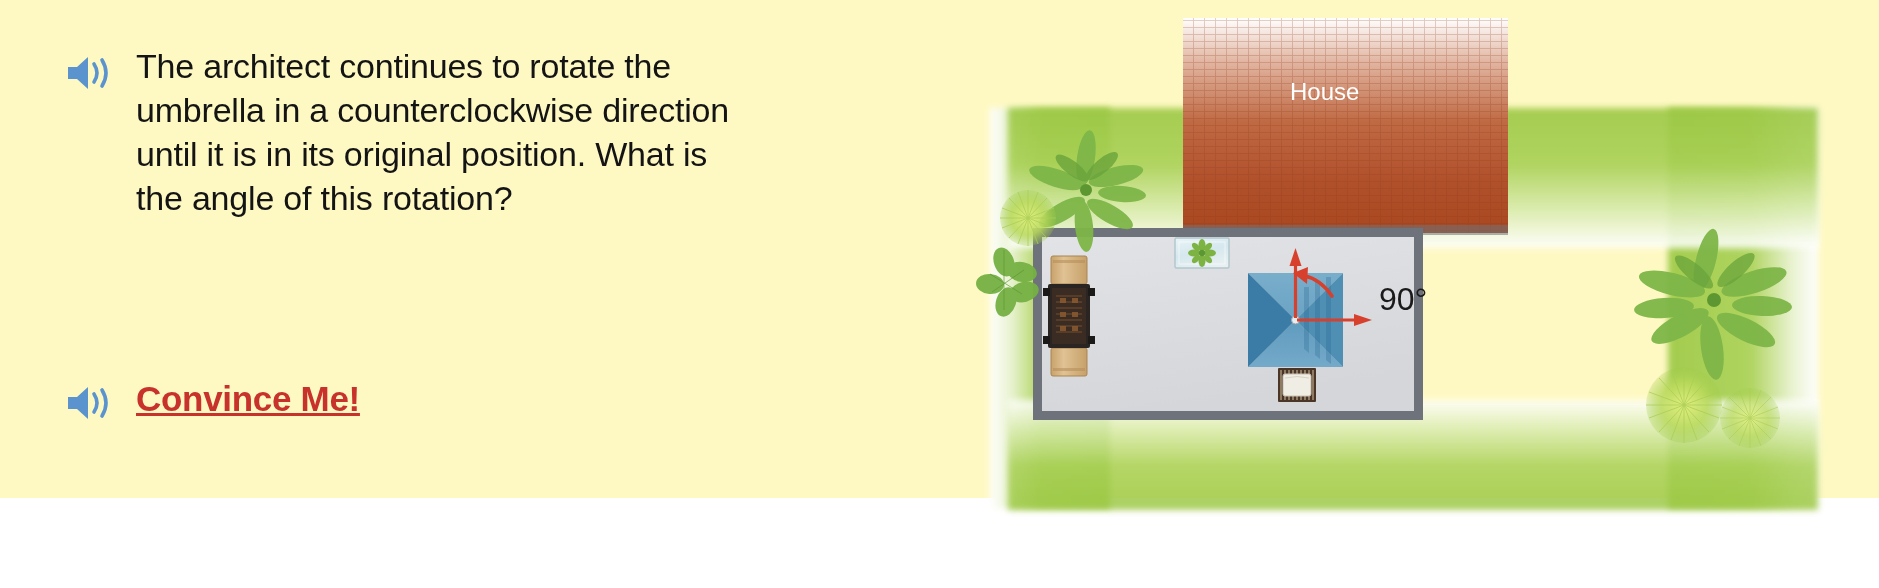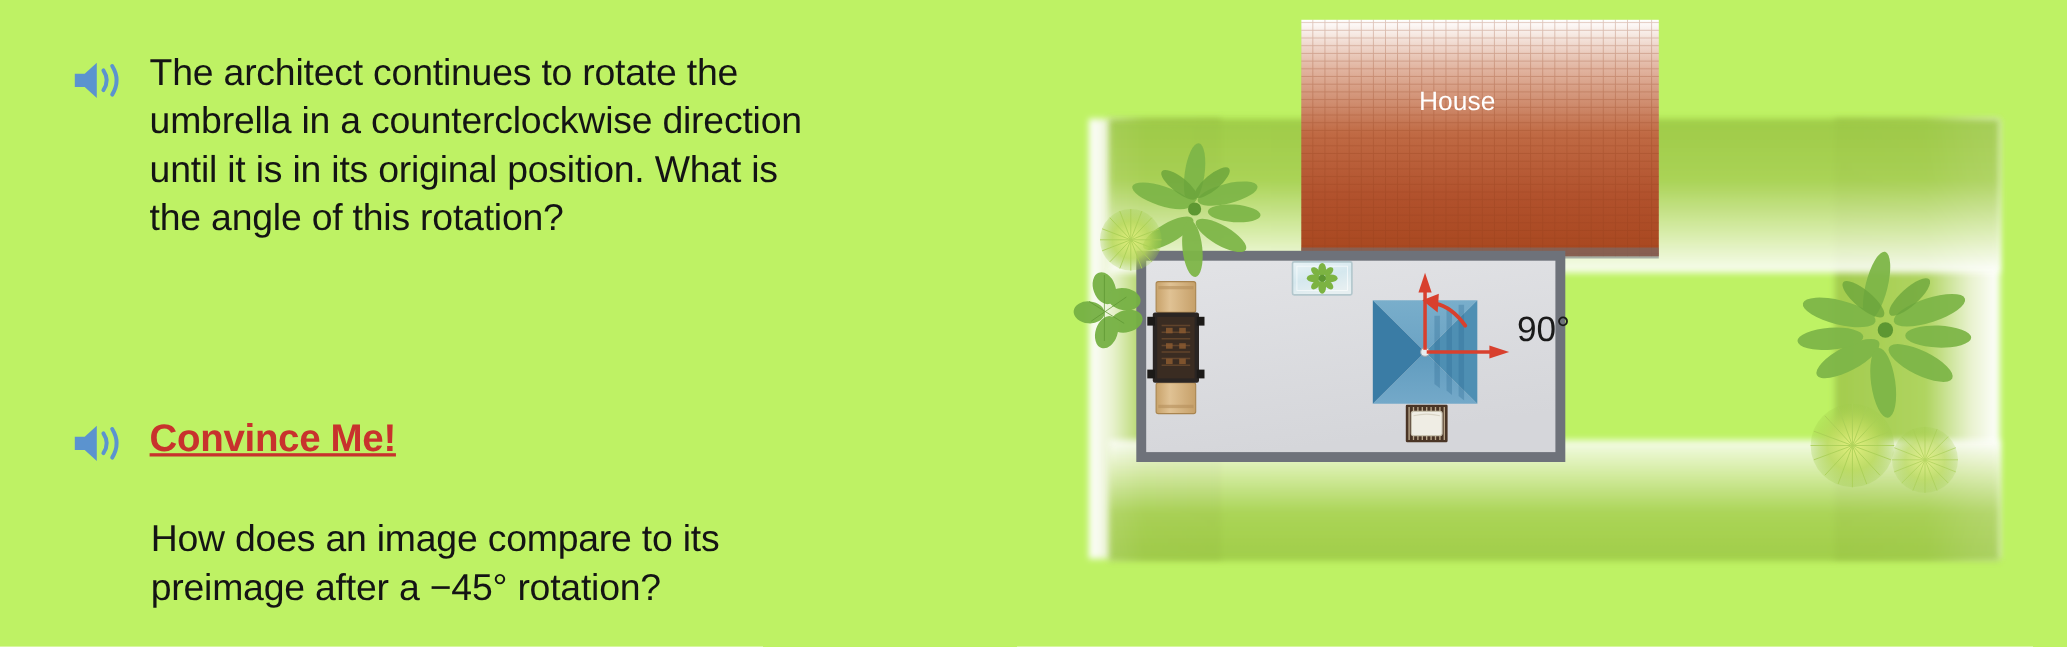--- a/index.html
+++ b/index.html
@@ -8,22 +8,22 @@
     width: 1879px;
     height: 588px;
     background: #ffffff;
     font-family: "Liberation Sans", sans-serif;
     overflow: hidden;
   }
 
   .page {
     position: relative;
     width: 1879px;
-    height: 588px;
-    background: #bef264;
+    height: 498px;
+    background: #fef9c3;
   }
 
   
   .text-column {
     position: absolute;
     left: 0;
     top: 0;
     width: 940px;
     height: 588px;
   }
@@ -101,24 +101,20 @@
 
     <div class="qa-block block-convince">
       <svg class="speaker-icon small" viewBox="0 0 48 40">
         <path d="M2 14 H11 L22 4 V36 L11 26 H2 Z" fill="#5B93CF"></path>
         <path d="M28 11 Q34 20 28 29" stroke="#5B93CF" stroke-width="3.6" fill="none" stroke-linecap="round"></path>
         <path d="M36 7 Q44 20 36 33" stroke="#5B93CF" stroke-width="3.6" fill="none" stroke-linecap="round"></path>
       </svg>
       <div class="convince-heading">Convince Me!</div>
     </div>
 
-    <div class="qa-block block-followup">
-      <div class="body-text">How does an image compare to its
-preimage after a −45° rotation?</div>
-    </div>
 
   </div>
 
   <div class="illustration">
     <svg width="939" height="588" viewBox="0 0 939 588">
       <defs>
 
         <linearGradient id="lawnH" x1="0" y1="0" x2="1" y2="0">
           <stop offset="0%" stop-color="#ffffff"></stop>
           <stop offset="18%" stop-color="#E8F2CE"></stop>

